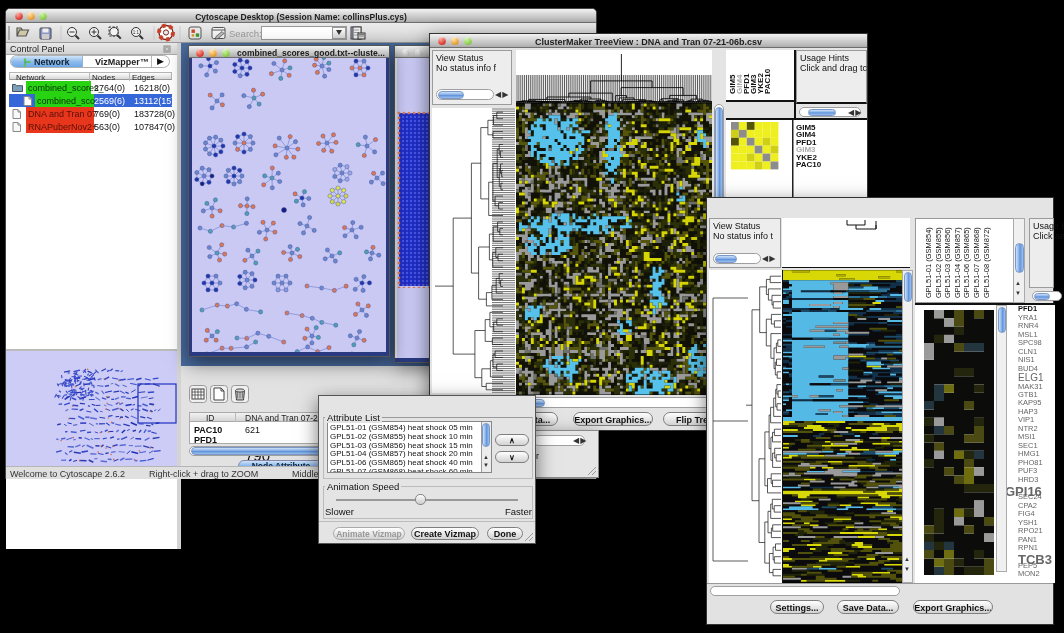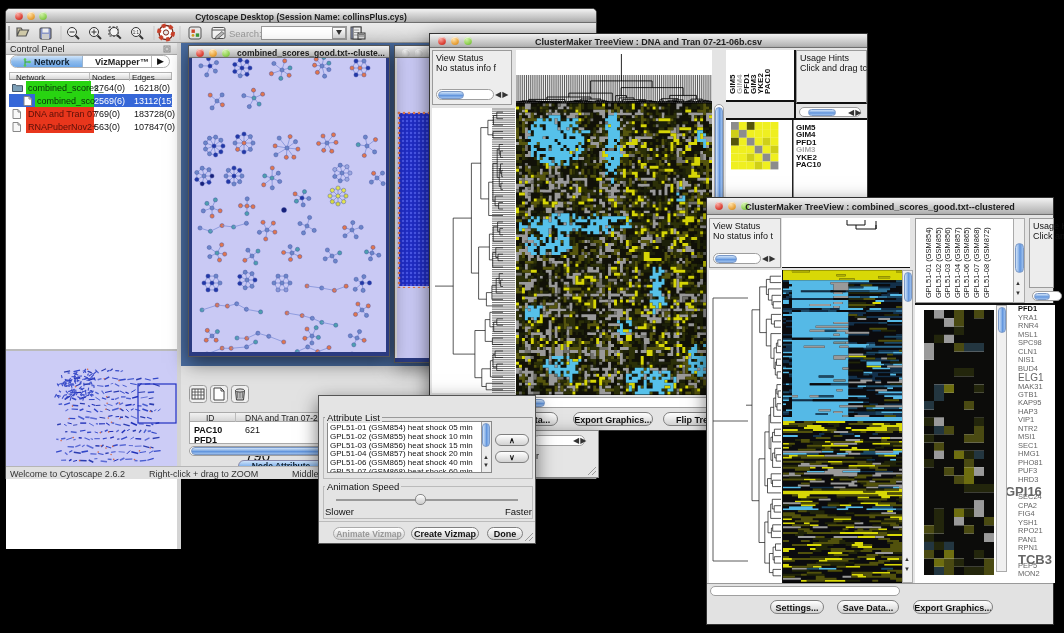--- a/index.html
+++ b/index.html
@@ -1256,26 +1256,20 @@
   </div>
 <div class="win" style="left:528px;top:430px;width:71px;height:48px;border:1px solid #888;background:#e5e5e5">
     <div class="sbtrack" style="left:4px;top:4px;width:52px;height:11px"></div>
     <span class="arrows" style="position:absolute;left:44px;top:5px;font-size:8px">◀▶</span>
     <span style="position:absolute;left:7px;top:20px;font-size:9px;color:#222">r</span>
     <svg style="position:absolute;right:1px;bottom:1px" width="10" height="10" viewBox="0 0 10 10">
       <path d="M9 1L1 9M9 5L5 9" stroke="#999" stroke-width="1"></path>
     </svg>
   </div>
 <div class="win" style="left:706px;top:197px;width:348px;height:428px;border:1px solid #333">
-    <div class="tb" style="height:17px">
-      <span class="lt red" style="left:8px;top:4px"></span>
-      <span class="lt yel" style="left:21px;top:4px"></span>
-      <span class="lt grn" style="left:34px;top:4px"></span>
-      <div class="ttxt" style="top:4px;font-size:9px">ClusterMaker TreeView : combined_scores_good.txt--clustered</div>
-    </div>
     <div class="panel" style="left:2px;top:20px;width:72px;height:50px">
       <span class="abs" style="left:3px;top:2px;font-size:9px;color:#111">View Status</span>
       <span class="abs" style="left:3px;top:12px;font-size:9px;color:#111;white-space:nowrap">No status info t</span>
       <div class="sbtrack" style="left:3px;top:34px;width:48px;height:11px"></div>
       <div class="sbthumb" style="left:5px;top:35.5px;width:22px;height:8px"></div>
       <span class="arrows" style="left:52px;top:35px;font-size:8px">◀▶</span>
     </div>
     <div class="abs" style="left:75px;top:20px;width:128px;height:50px;background:#fff;border-bottom:1px solid #111"><svg width="128" height="50">
         <path d="M65 2v5h18v-5M74 7v4h20v-4M94 3v8" stroke="#111" fill="none"></path>
       </svg></div>

